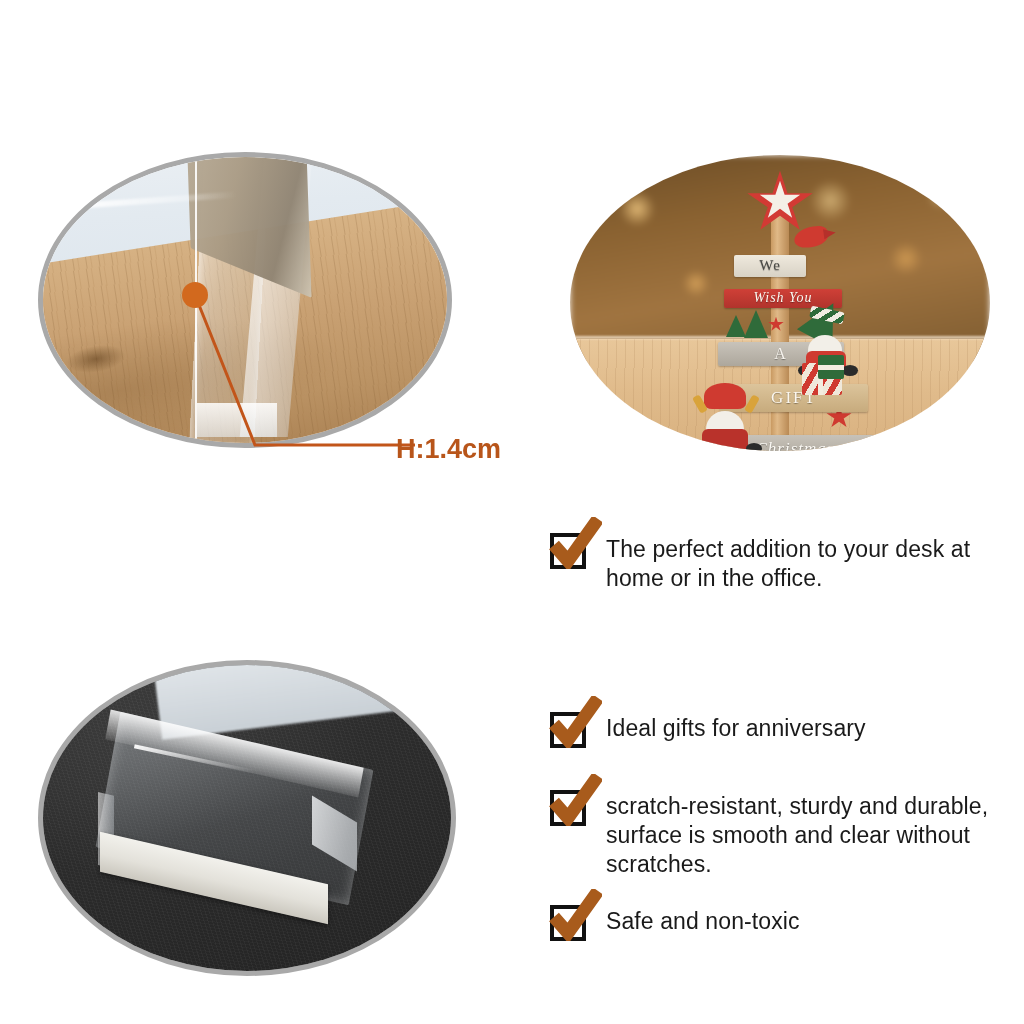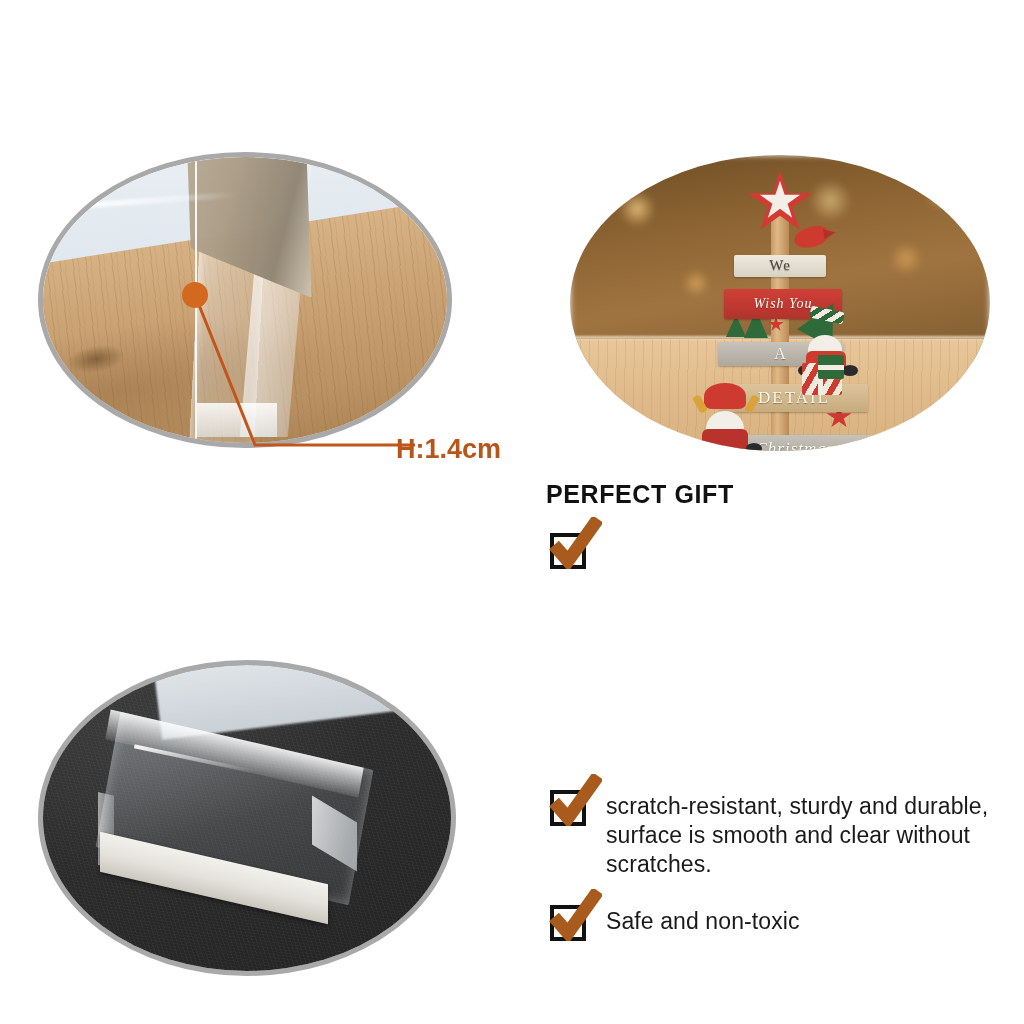--- a/index.html
+++ b/index.html
@@ -157,22 +157,22 @@
   }
   .ct-sign{
     position:absolute;border-radius:2px;
     display:flex;align-items:center;justify-content:center;
     font-family:"Liberation Serif", serif;
     color:#fdfaf3;
     text-shadow:0 1px 1px rgba(0,0,0,0.35);
     box-shadow:0 1px 2px rgba(0,0,0,0.25);
     white-space:nowrap;
   }
-  .ct-sign-we{left:-46px;top:88px;width:92px;height:22px;background:linear-gradient(180deg,#efe9dd,#d8d2c5);color:#4a4a46;font-size:15px;letter-spacing:1px;}
-  .ct-sign-wish{left:-56px;top:122px;width:118px;height:30px;background:linear-gradient(180deg,#cf4037,#b1332c);font-size:14px;font-style:italic;letter-spacing:1px;}
+  .ct-sign-we{left:-46px;top:88px;width:72px;height:22px;background:linear-gradient(180deg,#efe9dd,#d8d2c5);color:#4a4a46;font-size:15px;letter-spacing:1px;}
+  .ct-sign-wish{left:-56px;top:122px;width:118px;height:19px;background:linear-gradient(180deg,#cf4037,#b1332c);font-size:14px;font-style:italic;letter-spacing:1px;}
   .ct-sign-a{left:-62px;top:175px;width:126px;height:24px;background:linear-gradient(180deg,#c8c3ba,#ada79c);color:#f7f4ee;font-size:16px;letter-spacing:2px;}
   .ct-sign-merry{left:-60px;top:217px;width:148px;height:28px;background:linear-gradient(180deg,#dcc49b,#c7ab7d);color:#fbf7ef;font-size:17px;letter-spacing:2px;}
   .ct-sign-christmas{left:-74px;top:268px;width:178px;height:28px;background:linear-gradient(180deg,#c7c2b9,#a9a398);color:#fbf9f4;font-size:17px;font-style:italic;letter-spacing:1px;}
   .ct-minitree{
     position:absolute;width:0;height:0;
     border-left:10px solid transparent;border-right:10px solid transparent;border-bottom:22px solid #2f6b3a;
   }
   .ct-minitree.t1{left:-54px;top:148px;}
   .ct-minitree.t2{left:-36px;top:143px;border-left-width:12px;border-right-width:12px;border-bottom-width:28px;}
   .ct-ministar{
@@ -354,21 +354,21 @@
         <div class="ct-bird"></div>
 
         <div class="ct-minitree t1"></div>
         <div class="ct-minitree t2"></div>
         <div class="ct-ministar s1"></div>
         <div class="ct-ministar s2"></div>
 
         <div class="ct-sign ct-sign-we">We</div>
         <div class="ct-sign ct-sign-wish">Wish You</div>
         <div class="ct-sign ct-sign-a">A</div>
-        <div class="ct-sign ct-sign-merry">DETAIL</div>
+        <div class="ct-sign ct-sign-merry">GIFT</div>
         <div class="ct-sign ct-sign-christmas">Christmas</div>
 
         <div class="ct-gnome" id="gnome-green">
           <div class="hat"></div>
           <div class="hat2"></div>
           <div class="beard"></div>
           <div class="body"></div>
           <div class="foot l"></div>
           <div class="foot r"></div>
         </div>
@@ -389,32 +389,41 @@
         <div class="ct-gift" id="gift-2">
           <div class="rib-h"></div>
         </div>
 
       </div>
     </div>
   </div>
 
 
 
-  <div class="col-heading" id="heading-gift">PERFECT GIFT</div>
 
   <div class="bullet" id="bullet-gift-0">
     <span class="chk">
       <span class="box"></span>
       <svg class="mark" viewBox="0 0 54 52">
         <path d="M6 28 L20 44 L50 2" fill="none" stroke="currentColor" stroke-width="13" stroke-linecap="butt" stroke-linejoin="miter"></path>
       </svg>
     </span>
-  </div>
-
-
+    <span class="bullet-text wide">The perfect addition to your desk at home or in the office.</span>
+  </div>
+
+
+  <div class="bullet" id="bullet-gift-2">
+    <span class="chk">
+      <span class="box"></span>
+      <svg class="mark" viewBox="0 0 54 52">
+        <path d="M6 28 L20 44 L50 2" fill="none" stroke="currentColor" stroke-width="13" stroke-linecap="butt" stroke-linejoin="miter"></path>
+      </svg>
+    </span>
+    <span class="bullet-text wide">Ideal gifts for anniversary</span>
+  </div>
 
   <div class="bullet" id="bullet-gift-3">
     <span class="chk">
       <span class="box"></span>
       <svg class="mark" viewBox="0 0 54 52">
         <path d="M6 28 L20 44 L50 2" fill="none" stroke="currentColor" stroke-width="13" stroke-linecap="butt" stroke-linejoin="miter"></path>
       </svg>
     </span>
     <span class="bullet-text wide">scratch-resistant, sturdy and durable, surface is smooth and clear without scratches.</span>
   </div>

